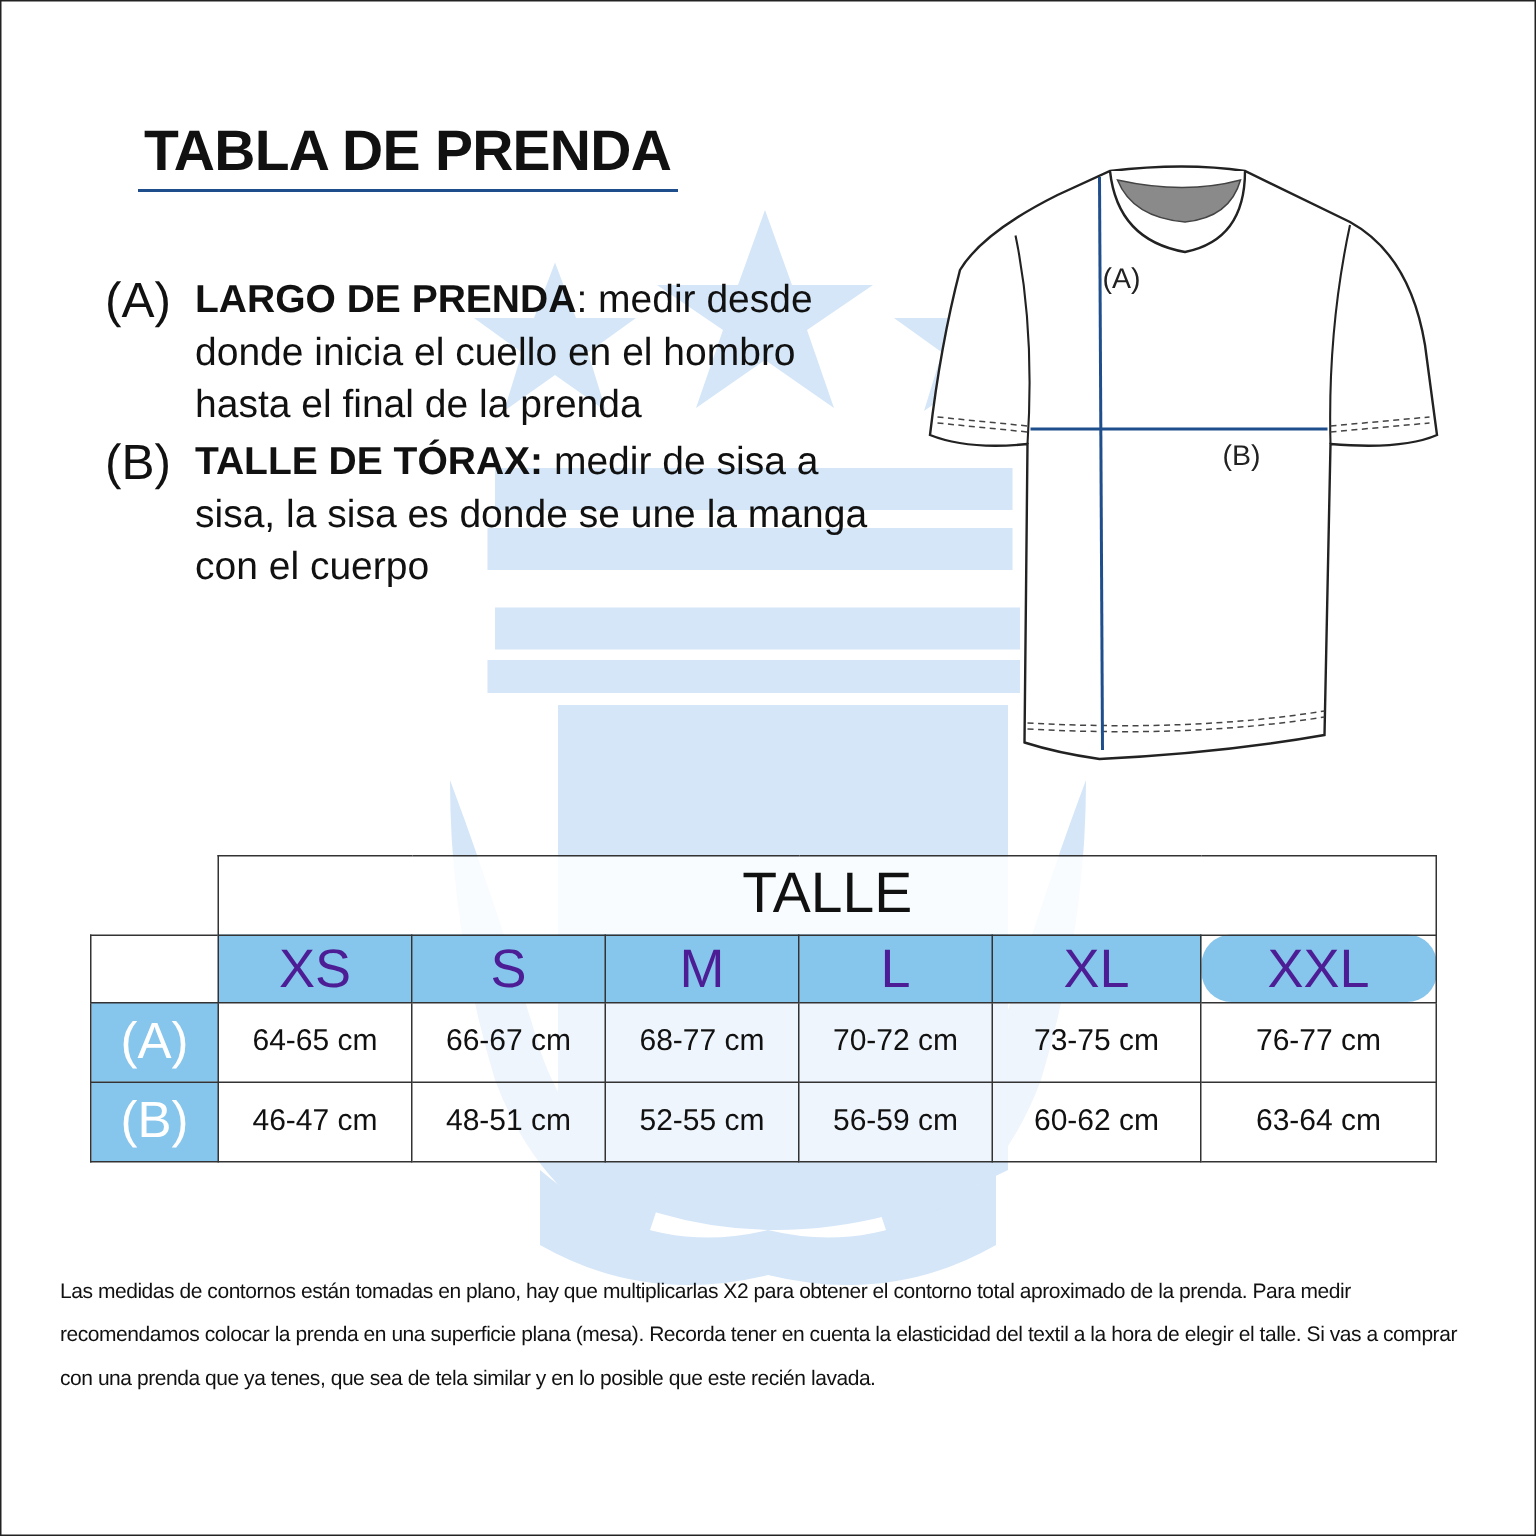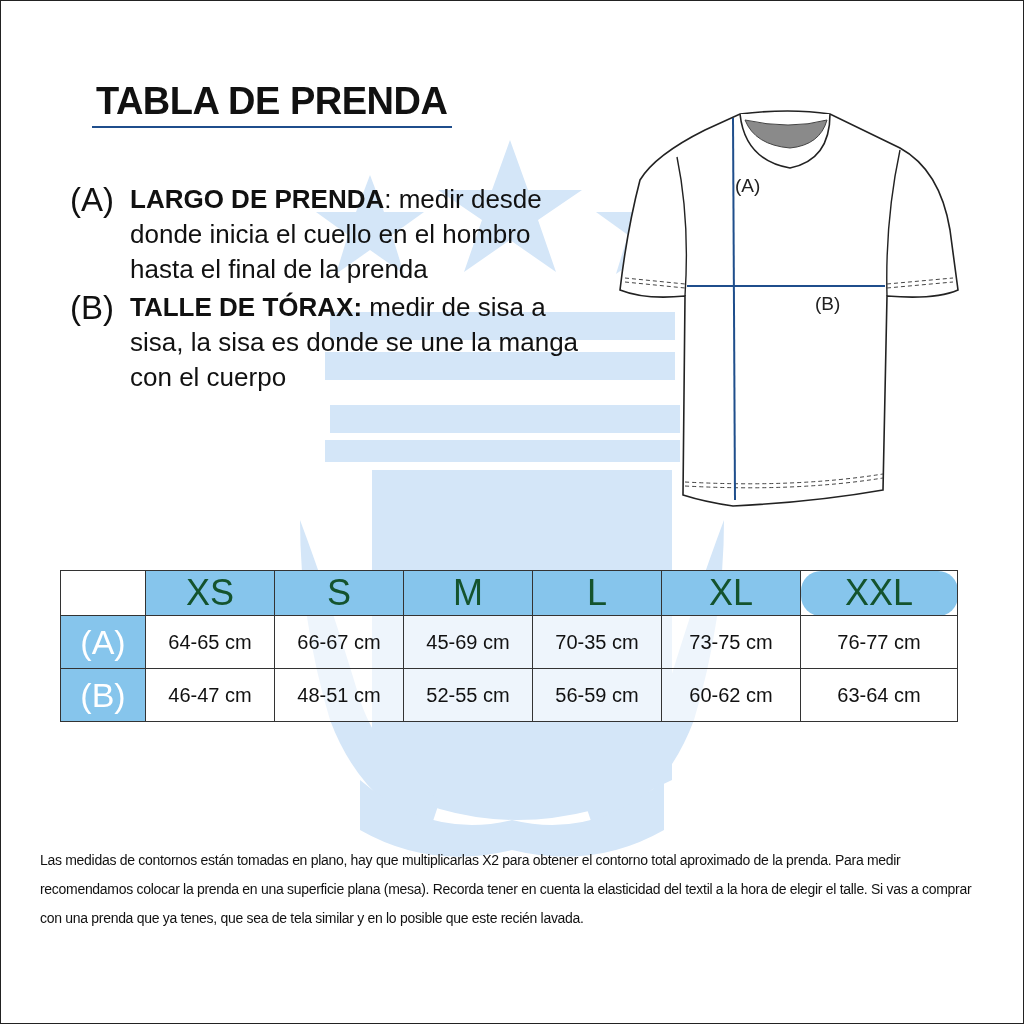--- a/index.html
+++ b/index.html
@@ -12,21 +12,21 @@
     .title-rule { position:absolute; left:92px; top:126px; width:360px; height:2px; background:#1f4e8c; }
     .def { position:absolute; left:70px; font-size:26px; line-height:35px; }
     .def .lbl { position:absolute; left:0; top:0; font-size:33px; }
     .def .txt { position:absolute; left:60px; top:0; width:470px; }
     .def b { font-weight:bold; }
     .shirt { position:absolute; left:615px; top:110px; width:350px; height:405px; }
     .size-table { position:absolute; left:60px; top:570px; border-collapse:collapse; font-size:20px; }
     .size-table td { border:1.5px solid #333; padding:0; text-align:center; height:52px; }
     .talle-cell { height:36px !important; font-size:38px; text-align:center; background:rgba(255,255,255,0.85); }
     .blank { border:none !important; }
-    .hdr { background:#86c5ec; color:#14532d; font-size:36px; height:44px !important; }
+    .hdr { background:#86c5ec; color:#4c1d95; font-size:36px; height:44px !important; }
     .rowlbl { background:#86c5ec; color:#fff; font-size:34px; width:84px; }
     .cell { background:rgba(255,255,255,0.6); width:128px; }
     .note { position:absolute; left:40px; top:846px; width:950px; font-size:14px; line-height:29px; letter-spacing:-0.3px; }
   </style>
 </head>
 <body>
 
 <div class="frame"></div>
 
 <svg class="watermark" viewBox="0 0 1024 1024">
@@ -68,35 +68,39 @@
     <path d="M272,174 L338,168 M272,178 L338,172" stroke="#444" stroke-dasharray="4,3" stroke-width="1"></path>
     <path d="M70,372 Q180,378 268,364 M70,376 Q180,382 268,368" fill="none" stroke="#444" stroke-dasharray="4,3" stroke-width="1"></path>
     <line x1="118" y1="8" x2="120" y2="390" stroke="#1f4e8c" stroke-width="2"></line>
     <line x1="72" y1="176" x2="270" y2="176" stroke="#1f4e8c" stroke-width="2"></line>
     <text x="120" y="82" font-size="19" font-family="Liberation Sans, sans-serif" fill="#222">(A)</text>
     <text x="200" y="200" font-size="19" font-family="Liberation Sans, sans-serif" fill="#222">(B)</text>
   </svg>
 
   <table class="size-table">
     <tbody>
+        <tr>
+      <td class="blank" style="width:84px;"></td>
+      <td class="talle-cell" colspan="6">TALLE</td>
+    </tr>
     <tr>
       <td style="background:#fff;height:44px;"></td>
       <td class="hdr">XS</td>
       <td class="hdr">S</td>
       <td class="hdr">M</td>
       <td class="hdr">L</td>
       <td class="hdr" style="width:138px;">XL</td>
       <td class="hdr" style="width:156px;border-radius:20px;">XXL</td>
     </tr>
     <tr>
       <td class="rowlbl">(A)</td>
       <td class="cell">64-65 cm</td>
       <td class="cell">66-67 cm</td>
-      <td class="cell">45-69 cm</td>
-      <td class="cell">70-35 cm</td>
+      <td class="cell">68-77 cm</td>
+      <td class="cell">70-72 cm</td>
       <td class="cell">73-75 cm</td>
       <td class="cell">76-77 cm</td>
     </tr>
     <tr>
       <td class="rowlbl">(B)</td>
       <td class="cell">46-47 cm</td>
       <td class="cell">48-51 cm</td>
       <td class="cell">52-55 cm</td>
       <td class="cell">56-59 cm</td>
       <td class="cell">60-62 cm</td>

